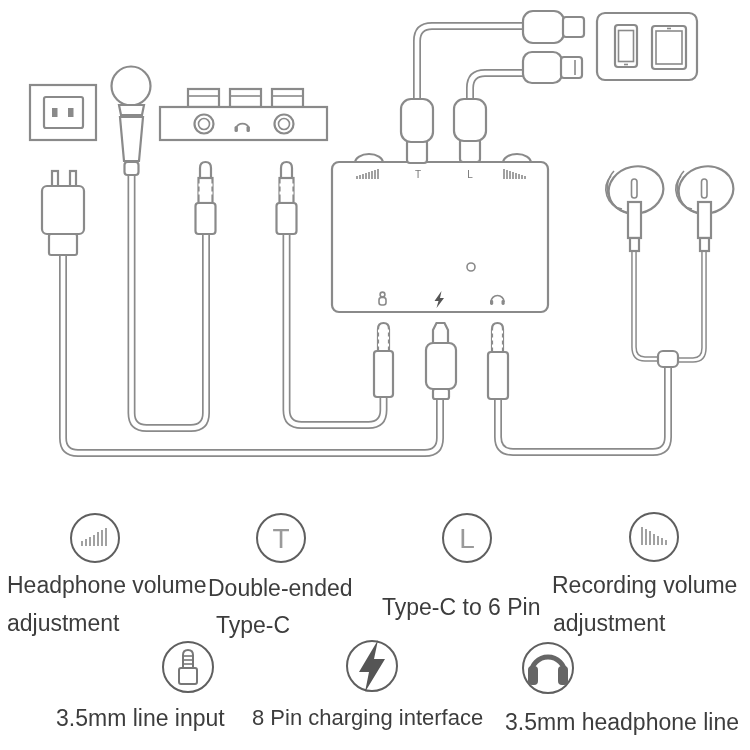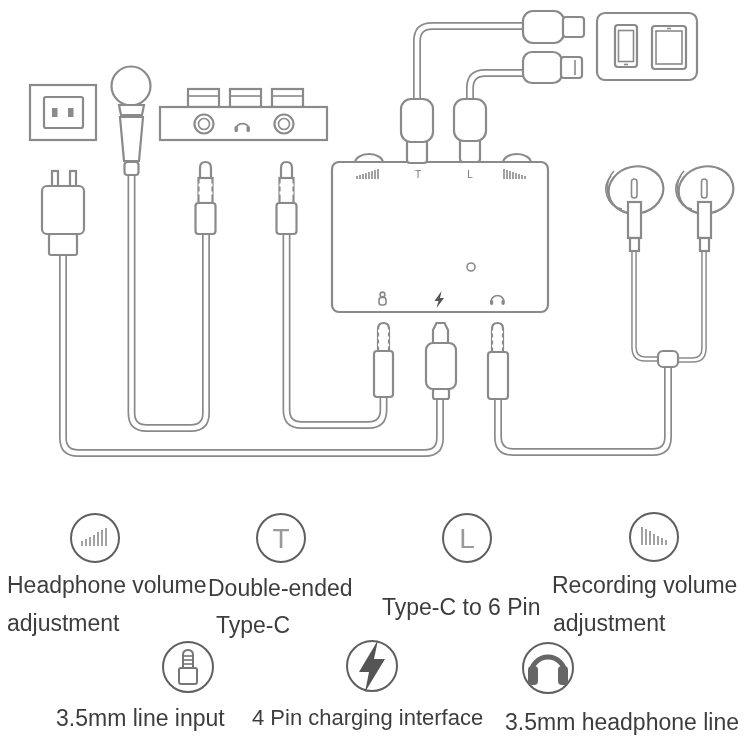--- a/index.html
+++ b/index.html
@@ -288,17 +288,17 @@
 
   <div class="lbl" style="left:208px;top:575px">Double-ended</div>
   <div class="lbl" style="left:216px;top:612px">Type-C</div>
 
   <div class="lbl" style="left:382px;top:594px">Type-C to 6 Pin</div>
 
   <div class="lbl" style="left:552px;top:572px">Recording volume</div>
   <div class="lbl" style="left:553px;top:610px">adjustment</div>
 
   <div class="lbl" style="left:56px;top:705px">3.5mm line input</div>
-  <div class="lbl" style="left:252px;top:705px;font-size:22px">4 Pin charging interface</div>
+  <div class="lbl" style="left:252px;top:705px;font-size:22px">8 Pin charging interface</div>
   <div class="lbl" style="left:505px;top:709px">3.5mm headphone line</div>
 </div>
 
 </div>
 
 </body></html>

